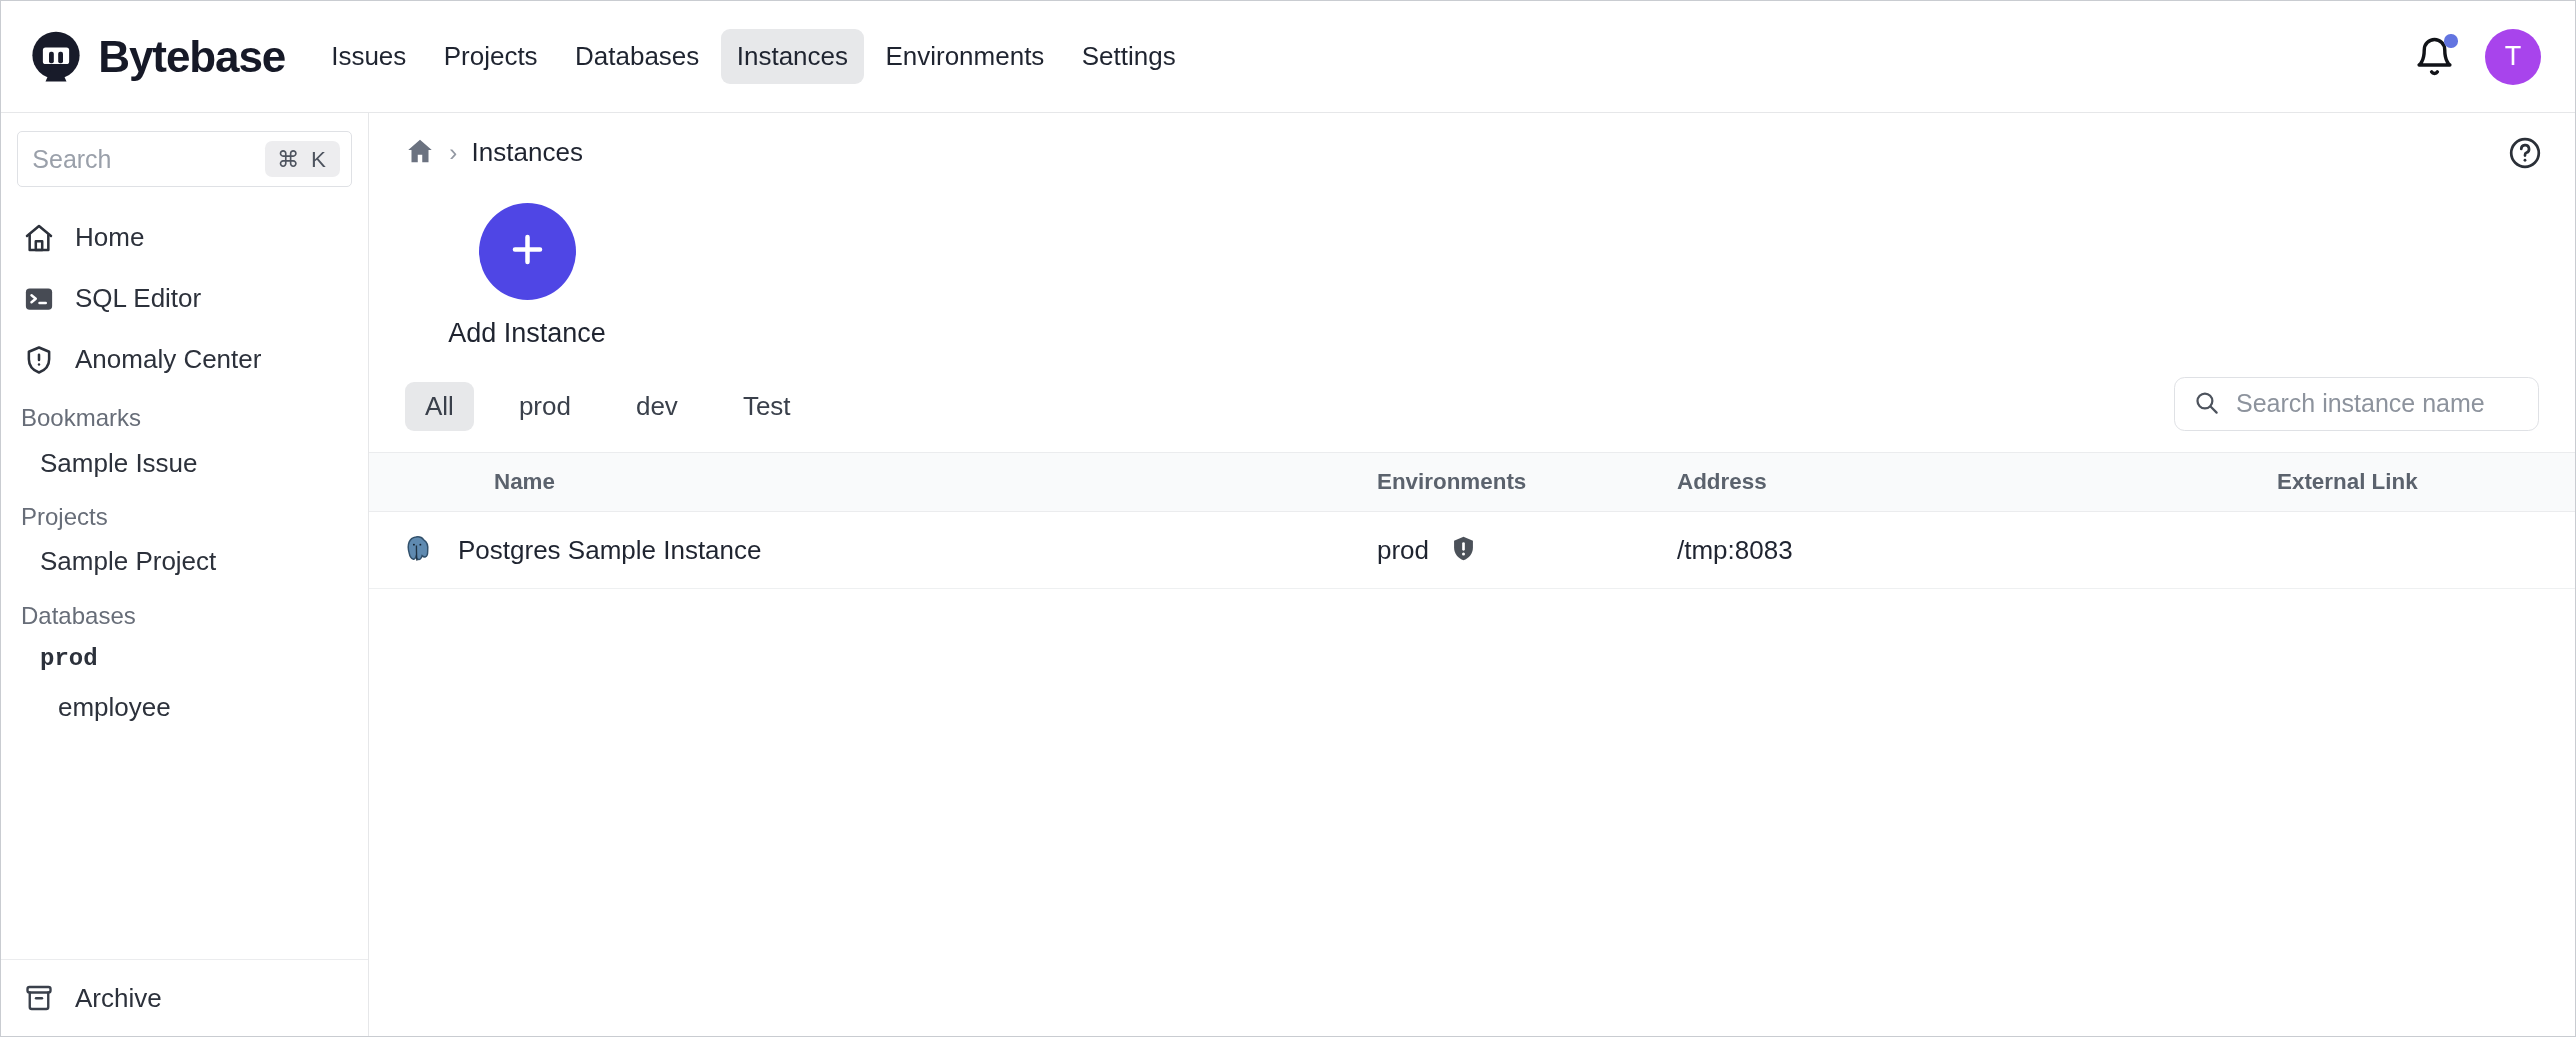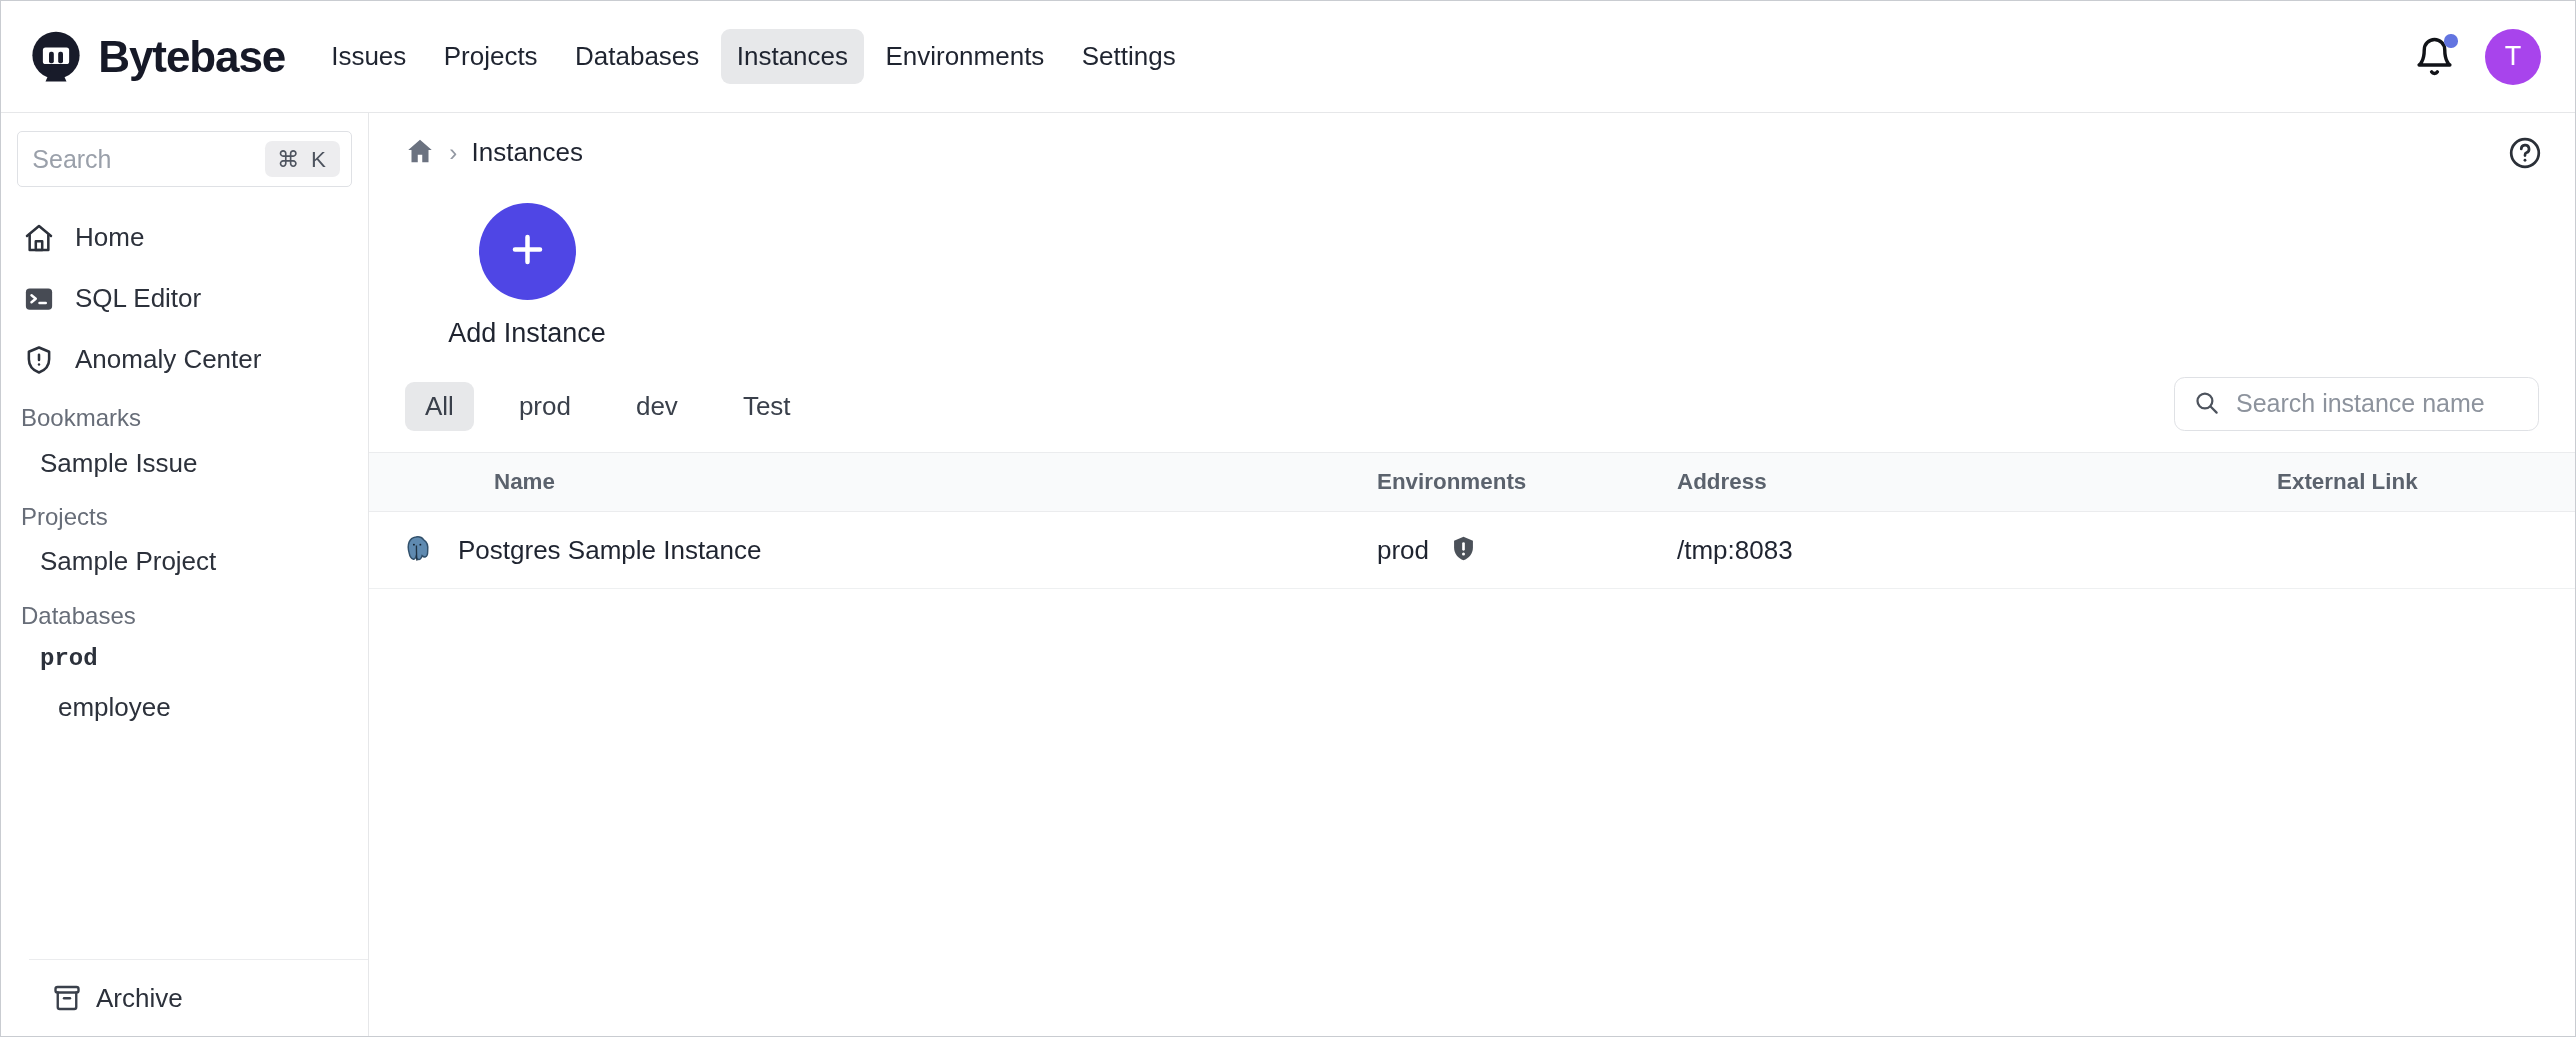--- a/index.html
+++ b/index.html
@@ -103,25 +103,24 @@
   .side-sub {
     font-size: 26px; color: #2c313b;
     padding: 10px 20px 10px 39px;
     cursor: pointer;
   }
   .side-sub.mono { font-family: "Liberation Mono", monospace; font-weight: 700; font-size: 24px; }
   .side-sub.indent2 { padding-left: 57px; }
   .sidebar-spacer { flex: 1 1 auto; }
   .archive-row {
     border-top: 1.8px solid #ebecee;
-    display: flex; align-items: center; gap: 11px;
+    display: flex; align-items: center; gap: 18px;
     padding: 20px 20px;
     font-size: 26px; color: #2c313b;
     cursor: pointer;
-    margin-left: 28px;
   }
 
   
   .main {
     flex: 1 1 auto; min-width: 0;
     border-top: 1.8px solid #e6e7e9;
     display: flex; flex-direction: column;
     background: #fff;
   }
   .crumbbar {

